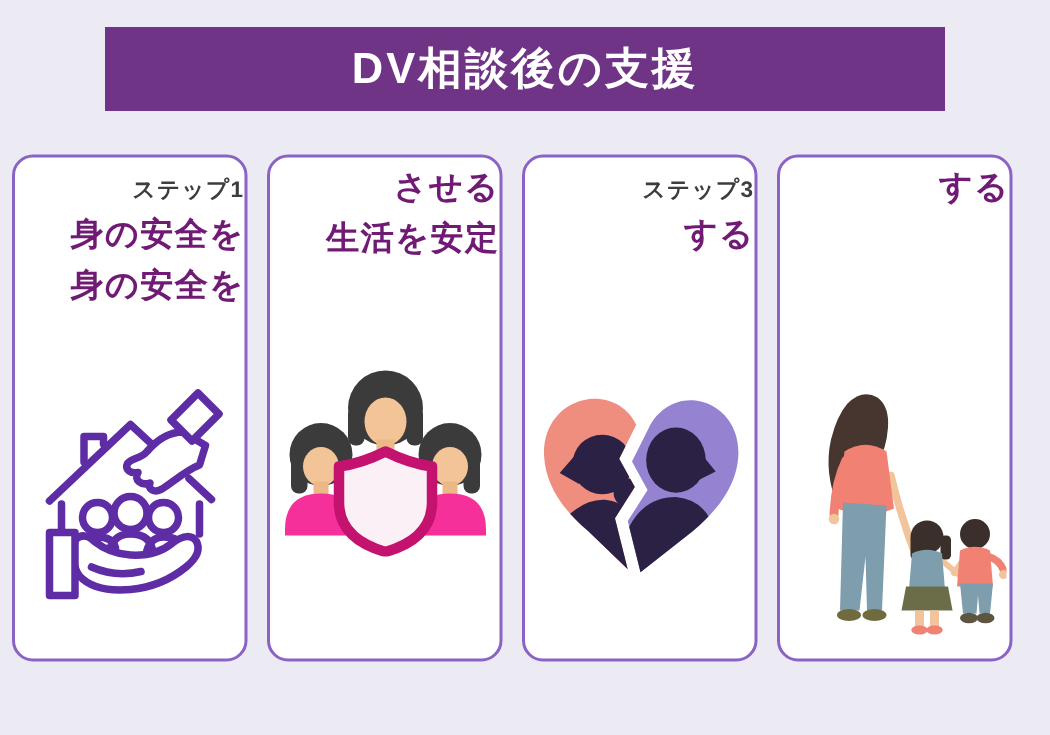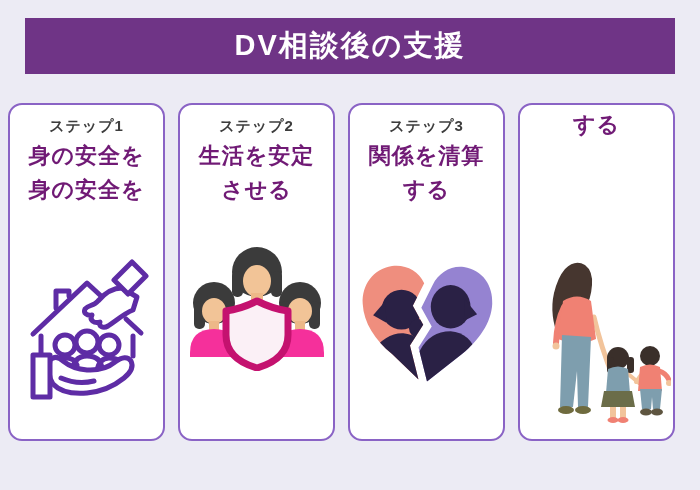--- a/index.html
+++ b/index.html
@@ -4,21 +4,21 @@
 <style>
   html,body{margin:0;padding:0;}
   body{
     width:700px;height:490px;
     background:#ECEBF4;
     font-family:"Liberation Sans","DejaVu Sans",sans-serif;
     overflow:hidden;
     position:relative;
   }
   .banner{
-    width:650px;height:56px;
+    width:560px;height:56px;
     margin:18px auto 0;
     background:#6F3486;
     display:flex;align-items:center;justify-content:center;
   }
   .banner h1{
     margin:0;
     color:#FFFFFF;
     font-size:29px;
     font-weight:bold;
     letter-spacing:2px;
@@ -29,21 +29,21 @@
     padding-left:8px;
     margin-top:29px;
   }
   .card{
     width:157px;height:338px;
     box-sizing:border-box;
     background:#FFFFFF;
     border:2px solid #8A63C5;
     border-radius:14px;
     position:relative;
-    text-align:center;
+    text-align:right;
   }
   .step{
     margin-top:12px;
     font-size:15px;
     font-weight:bold;
     color:#3D3D3D;
     letter-spacing:1px;
   }
   .title{
     margin-top:3px;
@@ -105,24 +105,23 @@
         <g stroke="#5E2CA5" stroke-width="5" stroke-linejoin="round">
           <path fill="#fff" d="M25 105 Q31 99 38 106 Q48 114 62 115 Q79 116 90 107 Q101 99 106 106 Q110 114 99 123 Q83 136 62 138 Q38 140 28 129 Q22 121 25 105 Z"></path>
           <path fill="none" stroke-linecap="round" d="M36 123 Q52 130 69 126"></path>
           <rect x="8" y="100" width="17" height="42" fill="#fff"></rect>
         </g>
       </svg>
     </div>
   </section>
 
   <section class="card">
-    <div class="step">ステップ2</div>
-    <div class="title">
+    <div class="title">
+      <span>させる</span>
       <span>生活を安定</span>
-      <span>させる</span>
     </div>
     <div class="illust i2">
       <svg width="140" height="126" viewBox="0 0 140 126">
         <ellipse cx="70" cy="27" rx="25" ry="25" fill="#3B3B3B"></ellipse>
         <rect x="45" y="26" width="11" height="26" rx="5" fill="#3B3B3B"></rect>
         <rect x="84" y="26" width="11" height="26" rx="5" fill="#3B3B3B"></rect>
         <ellipse cx="70" cy="36" rx="14" ry="16" fill="#F2C497"></ellipse>
         <rect x="64" y="48" width="12" height="10" fill="#EDB888"></rect>
         <path d="M38 98 Q38 58 70 58 Q102 58 102 98 V104 H38 Z" fill="#A8D9F0"></path>
         <path d="M61 58 L70 74 L79 58 Z" fill="#fff"></path>
@@ -142,21 +141,20 @@
         <path d="M89 108 Q89 84 113 84 Q137 84 137 108 V112 H89 Z" fill="#F5309B"></path>
 
         <path d="M70 56 Q86 64 101 66 V90 Q101 114 70 123 Q39 114 39 90 V66 Q54 64 70 56 Z" fill="#FBF0F6" stroke="#C4126F" stroke-width="7" stroke-linejoin="round"></path>
       </svg>
     </div>
   </section>
 
   <section class="card">
     <div class="step">ステップ3</div>
     <div class="title">
-      <span>関係を清算</span>
       <span>する</span>
     </div>
     <div class="illust i3">
       <svg width="138" height="146" viewBox="0 0 146 154">
         <defs>
           <clipPath id="hl">
             <path d="M70 38 C64 25 50 18 36 20 C16 23 4 40 5 60 C6 80 18 98 36 113 L64 140 L55 104 L69 82 L58 62 Z"></path>
           </clipPath>
           <clipPath id="hr">
             <path d="M79 40 C85 27 99 19 112 21 C132 24 143 41 142 60 C141 80 128 98 110 113 L73 142 L64 106 L78 84 L67 64 Z"></path>

